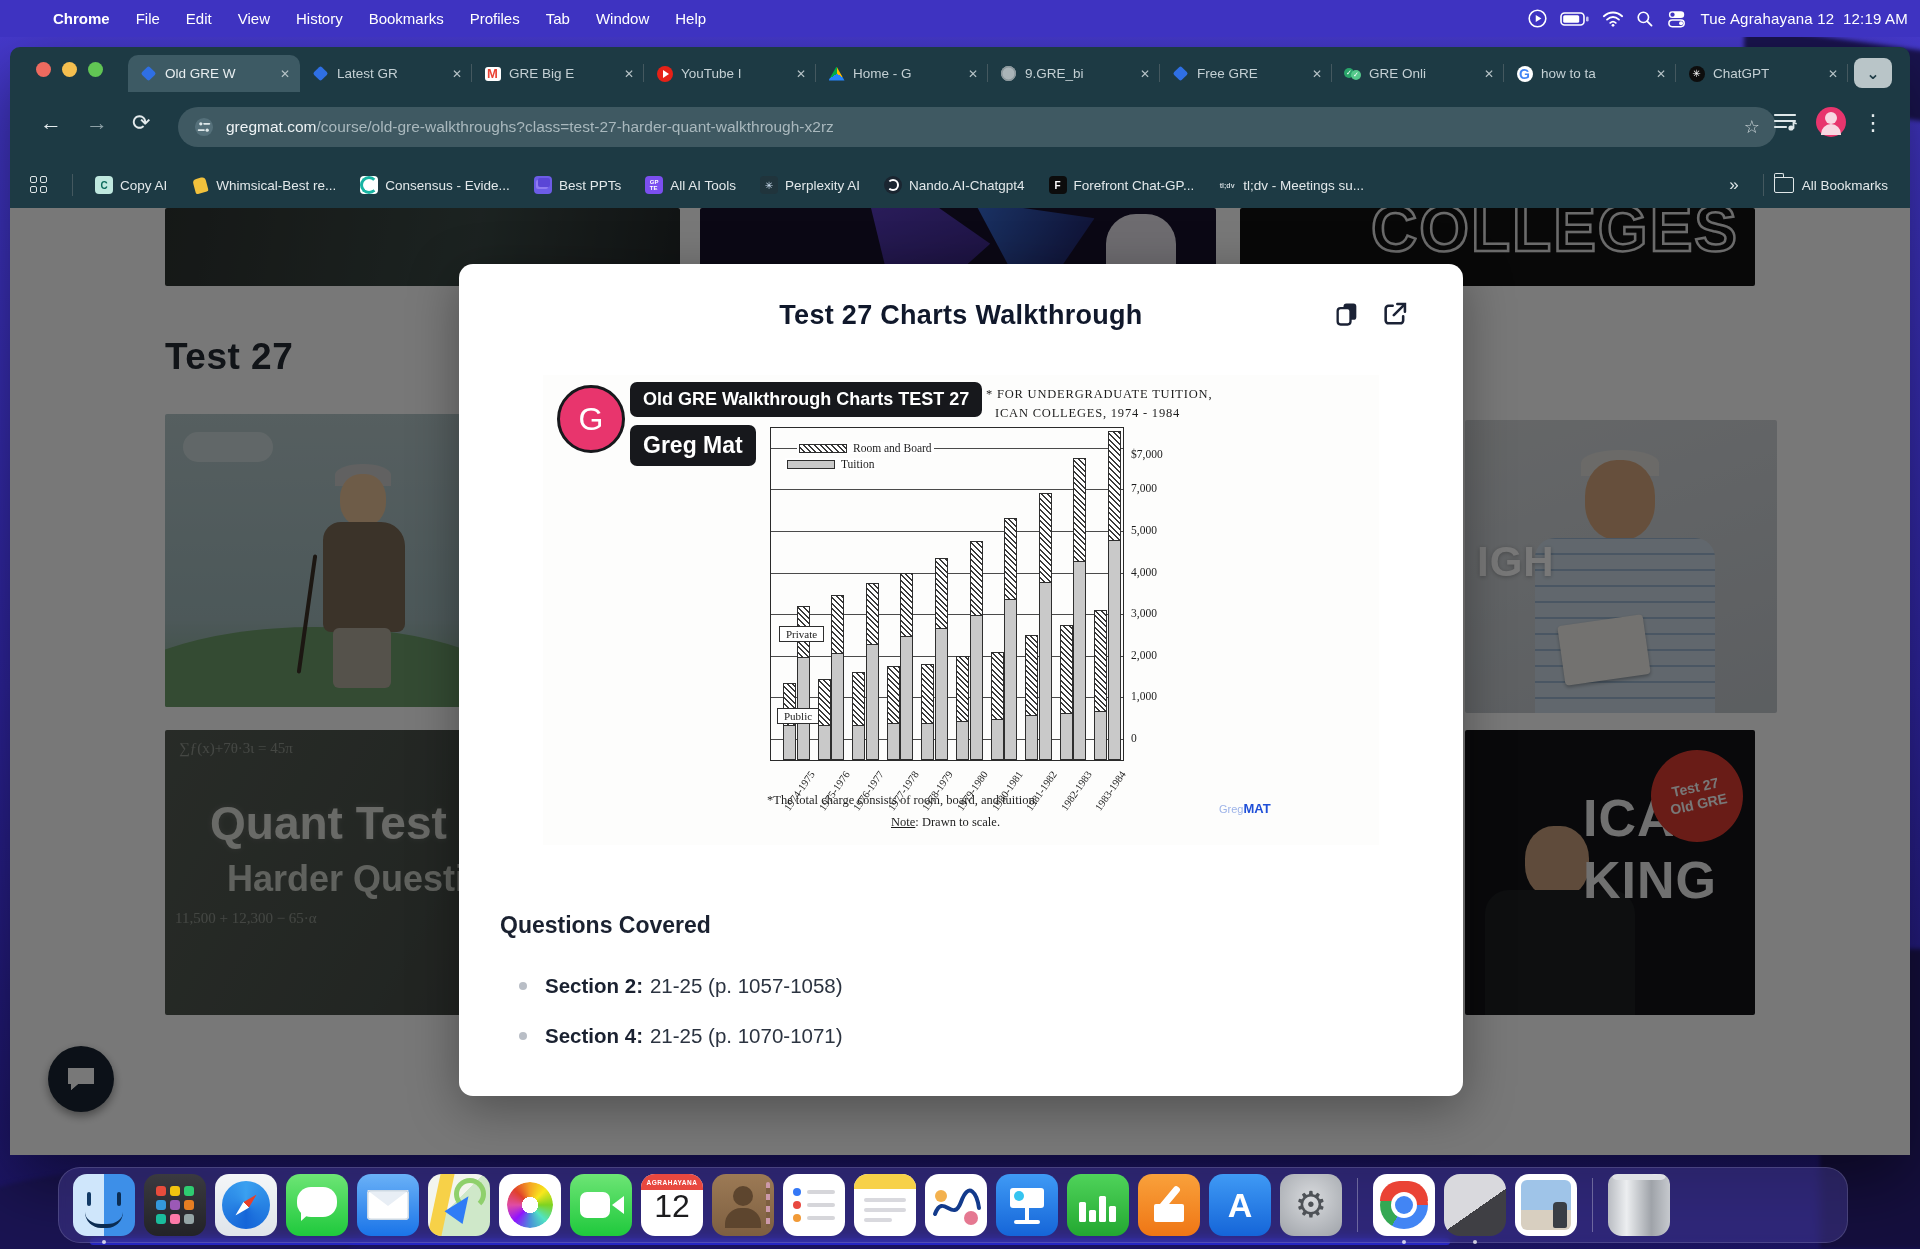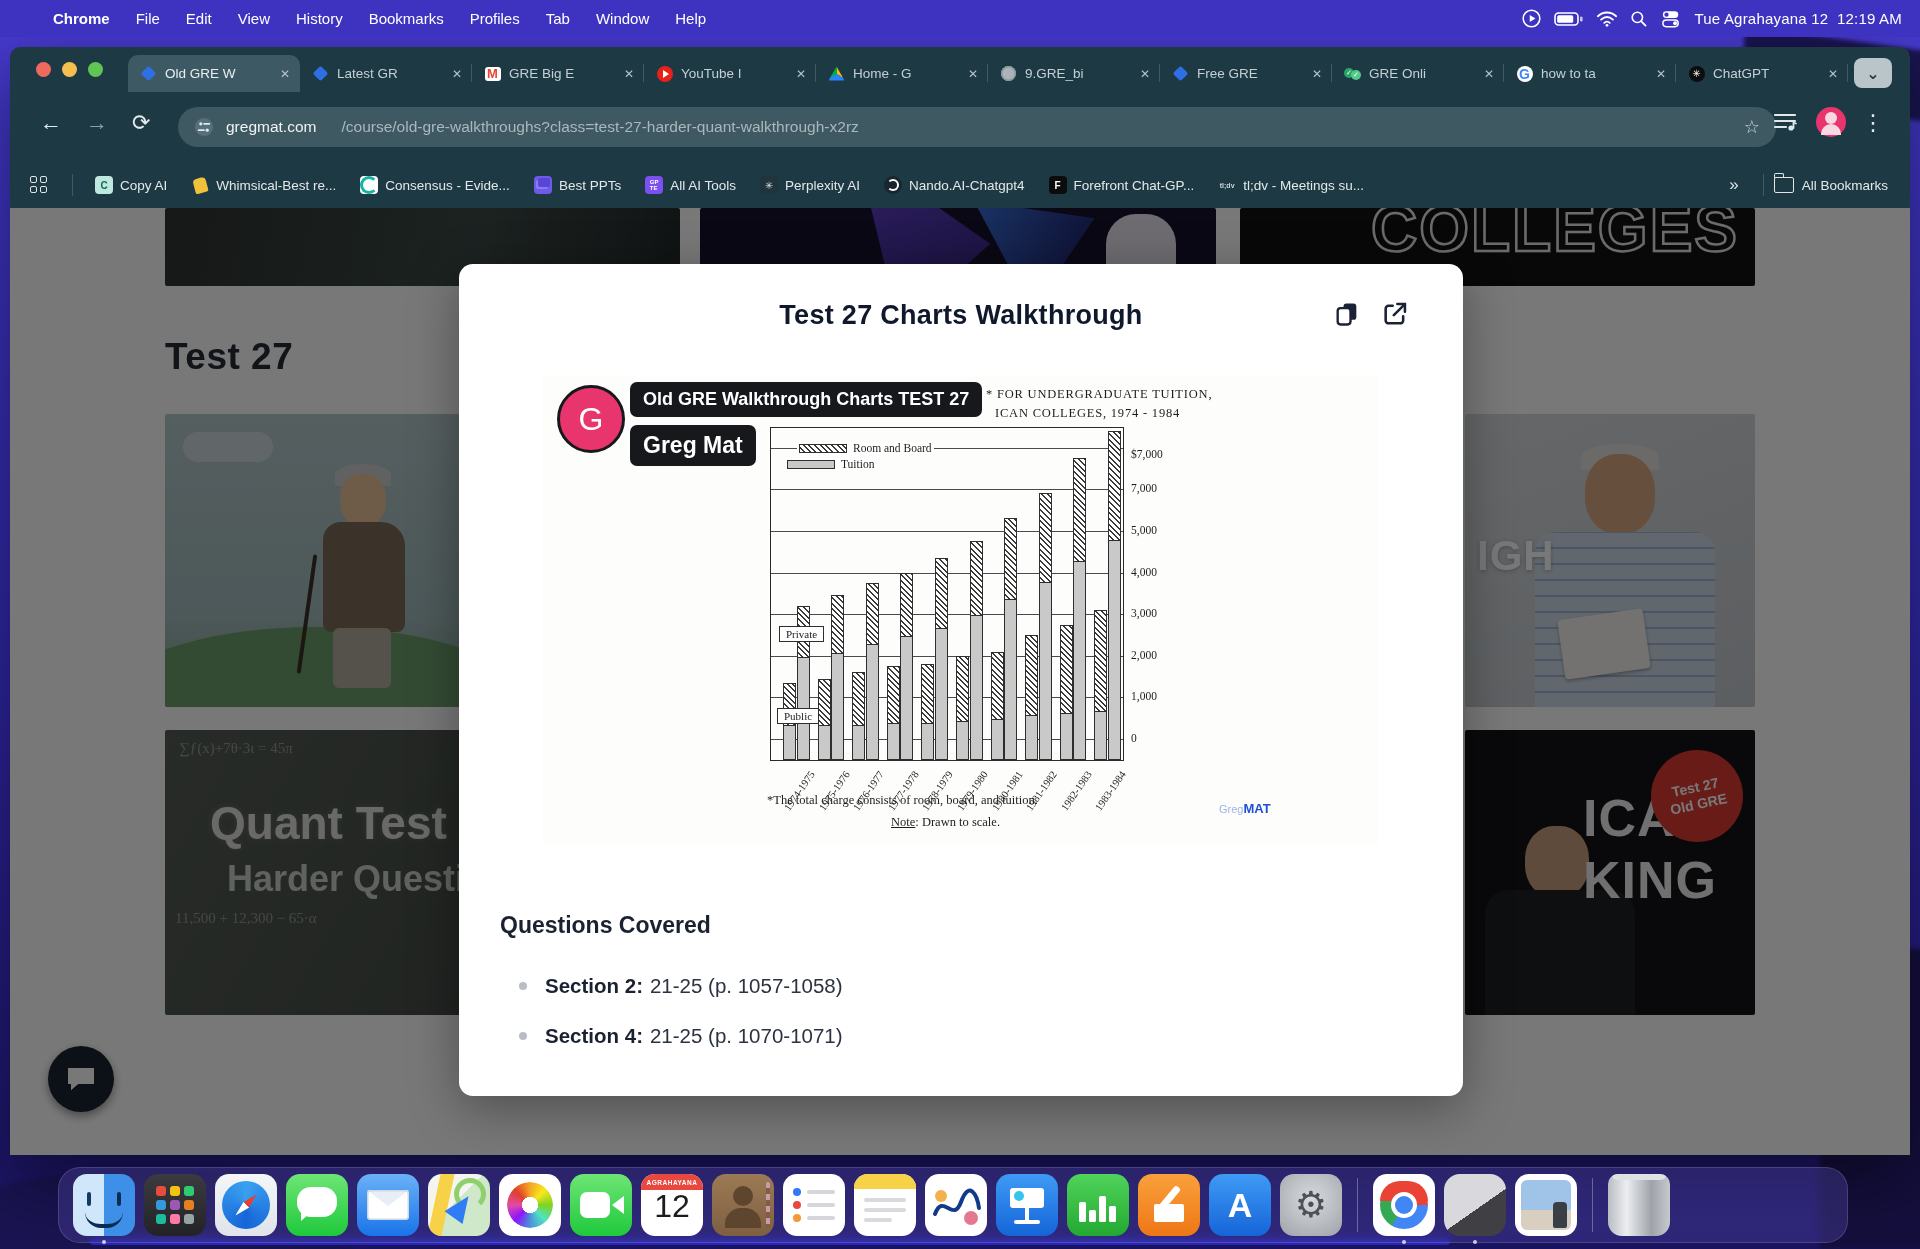--- a/index.html
+++ b/index.html
@@ -9,21 +9,21 @@
   .wallshape{position:absolute;background:#171140;filter:blur(2px);}
   #wall-tr{right:-30px;top:40px;width:210px;height:70px;border-radius:0 0 0 60px;transform:rotate(8deg);background:#1a1450;}
   #wall-br{right:-40px;bottom:0;width:140px;height:300px;border-radius:60px 0 0 0;background:#150f3e;}
   #wall-bl{left:-60px;bottom:-40px;width:420px;height:120px;border-radius:50%;background:#1a1452;}
   #wall-bot-strip{left:90px;bottom:4px;width:1360px;height:7px;background:#2b2be0;opacity:.8;border-radius:3px;filter:none;}
   
   #menubar{position:absolute;left:0;top:0;width:1920px;height:37px;background:#3e33c1;display:flex;align-items:center;color:#fff;font-size:15px;z-index:30;}
   #menubar .apple{margin:0 18px 0 22px;font-size:17px;}
   .mi{padding:0 13px;font-weight:500;}
   .mi.app{font-weight:700;}
-  #menu-right{margin-left:auto;display:flex;align-items:center;gap:12px;padding-right:18px;}
+  #menu-right{margin-left:auto;display:flex;align-items:center;gap:12px;padding-right:12px;}
   #menu-right svg{display:block;}
   #clock{font-weight:500;letter-spacing:.2px;}
   
   #window{position:absolute;left:10px;top:47px;width:1900px;height:1108px;border-radius:10px 10px 0 0;
     background:#1d3a44;box-shadow:0 25px 70px rgba(0,0,0,.5);z-index:10;}
   
   #tabstrip{position:absolute;left:0;top:0;width:100%;height:45px;}
   .tl{position:absolute;top:15px;width:15px;height:15px;border-radius:50%;}
   #tl-r{left:26px;background:#ee6a5f;} #tl-y{left:52px;background:#f5bf4f;} #tl-g{left:78px;background:#61c554;}
   #tabs{position:absolute;left:118px;top:8px;height:37px;display:flex;align-items:stretch;}
@@ -36,21 +36,21 @@
   .fav{width:17px;height:17px;flex:0 0 17px;display:flex;align-items:center;justify-content:center;position:relative;}
   #newtab{margin-left:10px;align-self:center;color:#cfd9dc;font-size:22px;font-weight:300;padding:0 6px;}
   #tab-chevron{position:absolute;right:18px;top:11px;width:38px;height:30px;border-radius:8px;background:#b9c5c8;
     display:flex;align-items:center;justify-content:center;color:#1d3a44;font-size:16px;font-weight:700;}
   
   #toolbar{position:absolute;left:0;top:45px;width:100%;height:70px;background:#1d3a44;}
   .navbtn{position:absolute;top:18px;font-size:22px;color:#e4ebed;}
   #btn-forward{color:#8da0a6;}
   #urlpill{position:absolute;left:168px;top:15px;width:1566px;height:40px;background:#3f5962;border-radius:20px;
     display:flex;align-items:center;padding:0 16px;color:#e8eef0;font-size:15.5px;}
-  #urlpill .path{color:#a9b8bd;margin-left:25px;}
+  #urlpill .path{color:#a9b8bd;}
   #urlpill .dom{color:#eef3f5;}
   #url-star{margin-left:auto;font-size:18px;color:#cfd8db;}
   #site-icon{margin-right:12px;}
   .tb-right{position:absolute;top:18px;}
   
   #bmbar{position:absolute;left:0;top:115px;width:100%;height:46px;background:#1d3a44;display:flex;align-items:center;color:#e2e8ea;font-size:13.5px;}
   #apps-grid{margin:0 14px 0 20px;width:18px;height:18px;display:grid;grid-template-columns:7px 7px;grid-template-rows:7px 7px;gap:3px;}
   #apps-grid i{border:1.8px solid #dfe6e8;border-radius:2px;}
   .bdiv{width:1px;height:22px;background:#44585f;margin:0 10px;}
   .bm{display:flex;align-items:center;gap:7px;margin:0 12px;white-space:nowrap;}
@@ -75,21 +75,21 @@
   #m1{left:155px;top:206px;width:444px;height:293px;background:linear-gradient(180deg,#b6c9cc 0%,#a3bcbe 70%,#7ba37f 100%);}
   #m1 .hill{position:absolute;left:-60px;bottom:-70px;width:420px;height:150px;background:#6f9f6d;border-radius:50%;}
   #m1 .cloud{position:absolute;left:18px;top:18px;width:90px;height:30px;background:#cfdcdd;border-radius:20px;}
   #m1 .head{position:absolute;left:175px;top:60px;width:46px;height:52px;background:#e9c39a;border-radius:45%;}
   #m1 .hair{position:absolute;left:170px;top:50px;width:56px;height:22px;background:#cfcfcf;border-radius:50% 50% 0 0;}
   #m1 .body{position:absolute;left:158px;top:108px;width:82px;height:110px;background:#7d6c57;border-radius:18px 24px 8px 8px;}
   #m1 .legs{position:absolute;left:168px;top:214px;width:58px;height:60px;background:#b5ae9f;border-radius:6px;}
   #m1 .cane{position:absolute;left:140px;top:140px;width:4px;height:120px;background:#3d3128;transform:rotate(8deg);border-radius:2px;}
   #m1d{left:599px;top:206px;width:444px;height:293px;background:#1c1c1f;}
   #m1d .yel{position:absolute;left:32px;top:40px;color:#e7c35c;font-family:"Liberation Serif",serif;font-style:italic;font-weight:700;font-size:44px;line-height:1.5;}
-  #m3{left:1455px;top:206px;width:290px;height:293px;background:linear-gradient(160deg,#d7dadd 0%,#c3c9ce 100%);text-decoration:underline;}
+  #m3{left:1455px;top:212px;width:312px;height:293px;background:linear-gradient(160deg,#d7dadd 0%,#c3c9ce 100%);text-decoration:underline;}
   #m3 .head{position:absolute;left:120px;top:40px;width:70px;height:80px;background:#d9a97f;border-radius:45%;}
   #m3 .hair{position:absolute;left:116px;top:30px;width:78px;height:26px;background:#e4e2de;border-radius:50% 50% 0 0;}
   #m3 .shirt{position:absolute;left:70px;top:118px;width:180px;height:175px;border-radius:20px 20px 0 0;
     background:repeating-linear-gradient(0deg,#cfdce8 0 14px,#9db8d2 14px 16px),repeating-linear-gradient(90deg,rgba(207,220,232,.7) 0 14px,rgba(157,184,210,.7) 14px 16px);}
   #m3 .book{position:absolute;left:96px;top:200px;width:86px;height:60px;background:#f4f2ee;transform:rotate(-8deg);border-radius:4px;box-shadow:0 2px 4px rgba(0,0,0,.3);}
   #m3 .txt{position:absolute;left:12px;top:118px;color:#fff;font-size:42px;font-weight:700;letter-spacing:1px;text-shadow:0 1px 4px rgba(0,0,0,.25);}
   
   #b1{left:155px;top:522px;width:444px;height:285px;background:linear-gradient(120deg,#555c54 0%,#4a514b 60%,#3f443f 100%);}
   #b1 .chalk{position:absolute;color:rgba(225,228,220,.45);font-size:15px;font-family:"Liberation Serif",serif;}
   #b1 .l1{position:absolute;left:45px;top:66px;color:#dfe1da;font-size:46px;font-weight:800;text-shadow:0 0 6px rgba(255,255,255,.15);}

